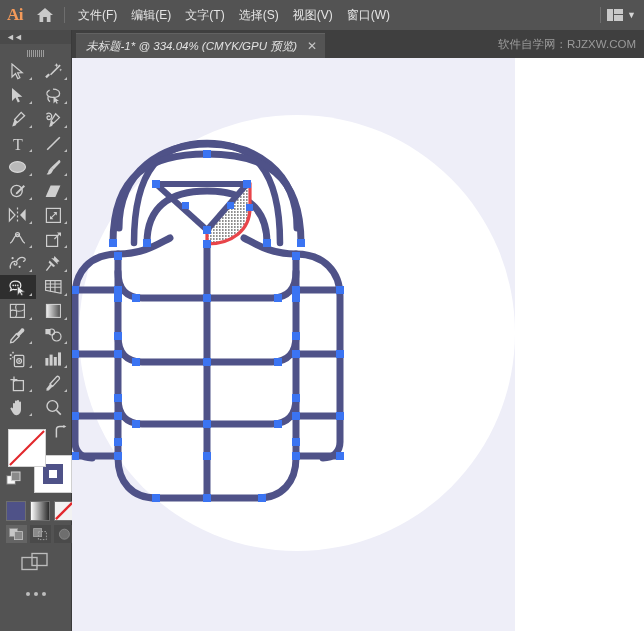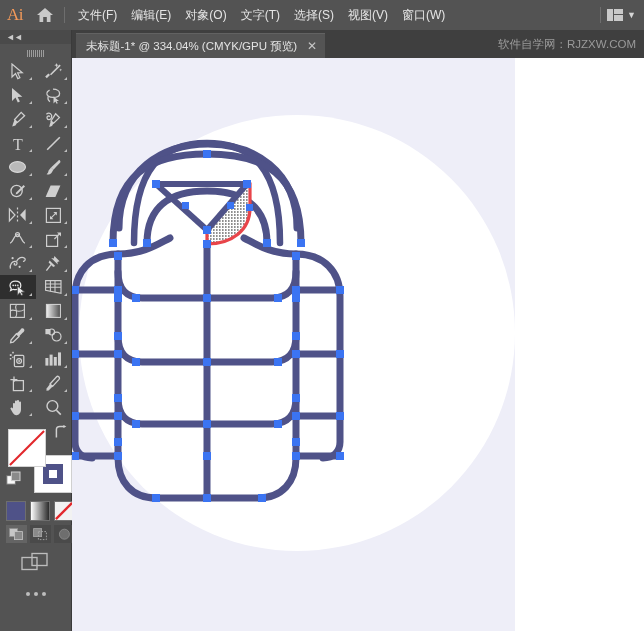--- a/index.html
+++ b/index.html
@@ -11,21 +11,21 @@
   }
   #app{position:relative;width:644px;height:631px;overflow:hidden;background:#ffffff;}
 
   
   .menubar{
     position:absolute;left:0;top:0;width:644px;height:30px;
     background:#535353;display:flex;align-items:center;box-sizing:border-box;
   }
   .ai-logo{
     width:30px;height:30px;display:flex;align-items:center;justify-content:center;
-    color:#f49a5a;font-weight:normal;font-size:17px;font-family:"Liberation Serif",serif;
+    color:#f49a5a;font-weight:bold;font-size:17px;font-family:"Liberation Serif",serif;
     letter-spacing:-0.5px;
   }
   .home-ico{width:30px;height:30px;display:flex;align-items:center;justify-content:center;}
   .mb-sep{width:1px;height:16px;background:#6e6e6e;margin:0 6px 0 4px;}
   .menu-item{
     color:#e5e5e5;font-size:12px;padding:0 7px;height:30px;line-height:30px;
     white-space:nowrap;cursor:default;
   }
   .mb-spacer{flex:1;}
   .ws-switch{display:flex;align-items:center;gap:4px;padding-right:8px;}
@@ -36,21 +36,21 @@
   .ws-grid i.c{left:7px;top:6px;width:9px;height:6px;}
   .chev{color:#d6d6d6;font-size:9px;line-height:1;}
 
   
   .tabbar{
     position:absolute;left:72px;top:30px;width:572px;height:28px;
     background:#3f3f3f;display:flex;align-items:flex-end;box-sizing:border-box;
   }
   .doc-tab{
     margin-left:4px;height:24px;background:#545454;display:flex;align-items:center;
-    padding:0 6px 0 10px;gap:8px;border-top:1px solid #626262;
+    padding:0 6px 0 10px;gap:8px;border-top:1px solid #626262;font-style:italic;
   }
   .doc-tab .title{color:#e2e2e2;font-size:11.5px;white-space:nowrap;}
   .doc-tab .tabx{color:#c6c6c6;font-size:12px;line-height:1;padding:0 2px;cursor:pointer;}
   .watermark{
     position:absolute;right:8px;top:30px;height:28px;line-height:28px;
     color:#9a9a9a;font-size:11.5px;white-space:nowrap;
   }
 
   
   .toolbar{
@@ -120,21 +120,20 @@
   <div class="menubar">
     <div class="ai-logo">Ai</div>
     <div class="home-ico">
       <svg width="18" height="16" viewBox="0 0 18 16">
         <path d="M9 1 L17 8 L14.5 8 L14.5 15 L10.8 15 L10.8 10 L7.2 10 L7.2 15 L3.5 15 L3.5 8 L1 8 Z" fill="#c9c9c9"></path>
       </svg>
     </div>
     <div class="mb-sep"></div>
     <div class="menu-item">文件(F)</div>
     <div class="menu-item">编辑(E)</div>
-    <div class="menu-item">对象(O)</div>
     <div class="menu-item">文字(T)</div>
     <div class="menu-item">选择(S)</div>
     <div class="menu-item">视图(V)</div>
     <div class="menu-item">窗口(W)</div>
     <div class="mb-spacer"></div>
     <div class="mb-sep"></div>
     <div class="ws-switch">
       <span class="ws-grid">
         <i class="a"></i>
           <i class="b"></i>

